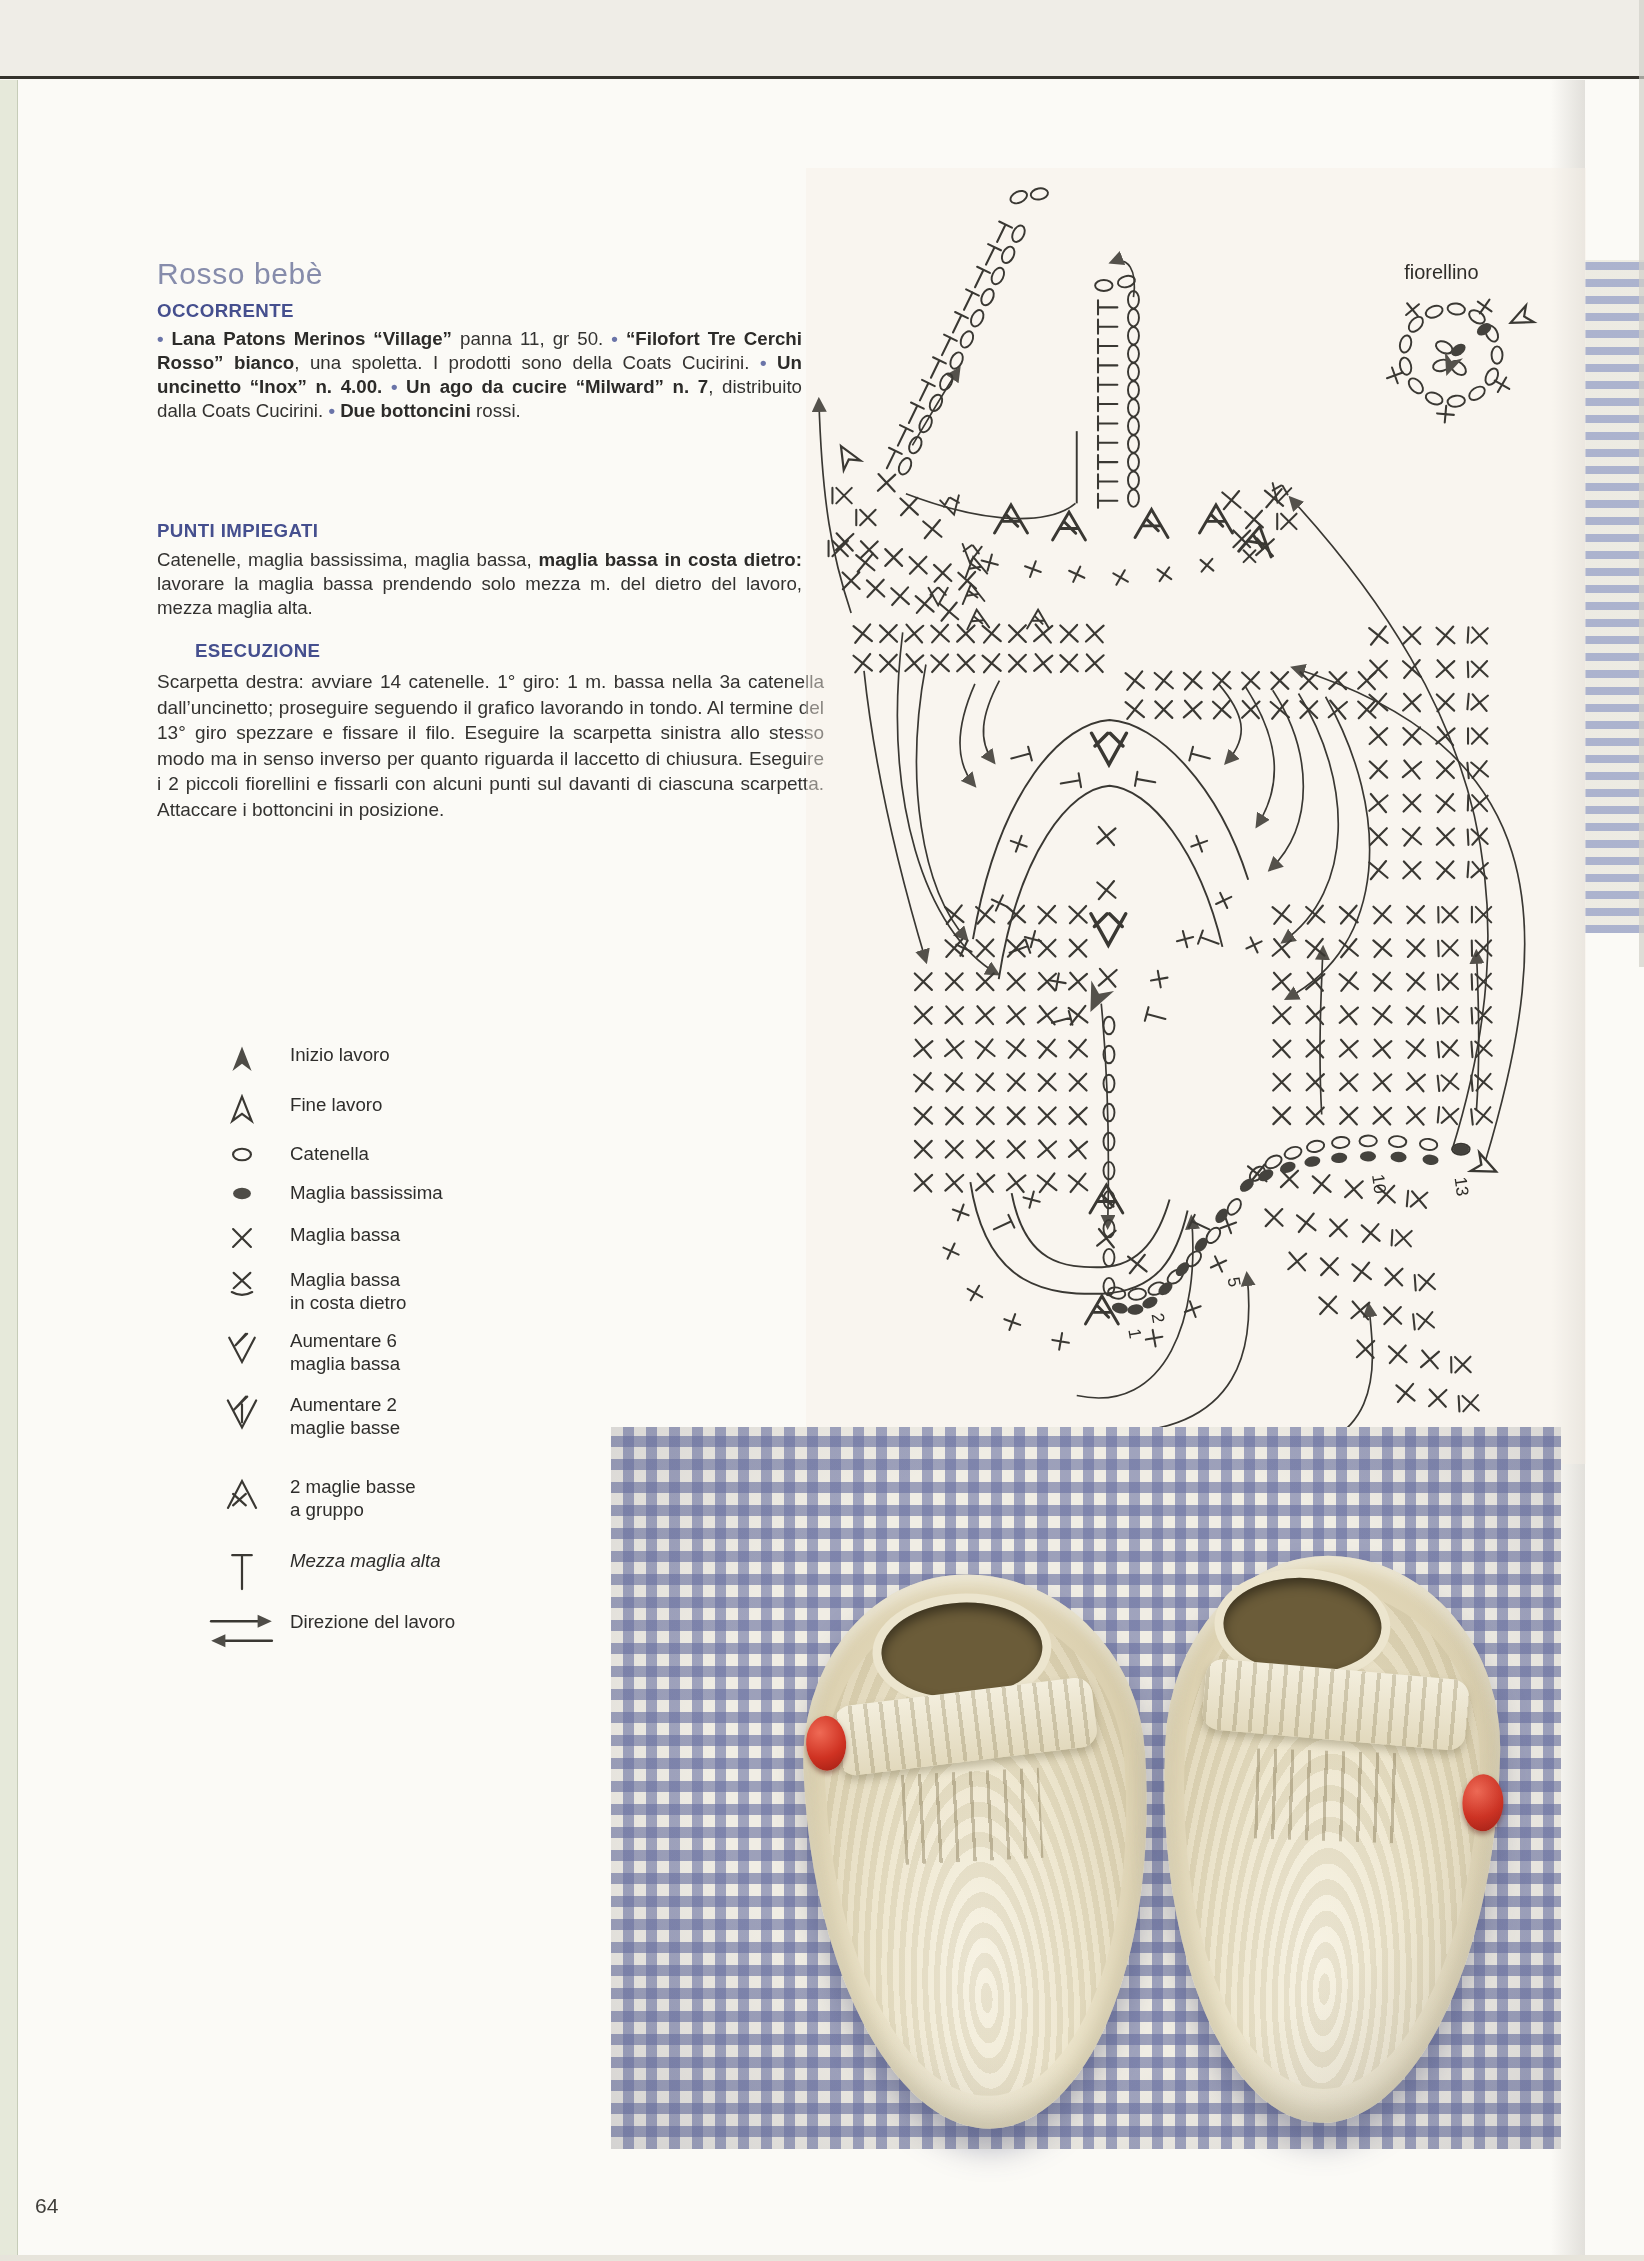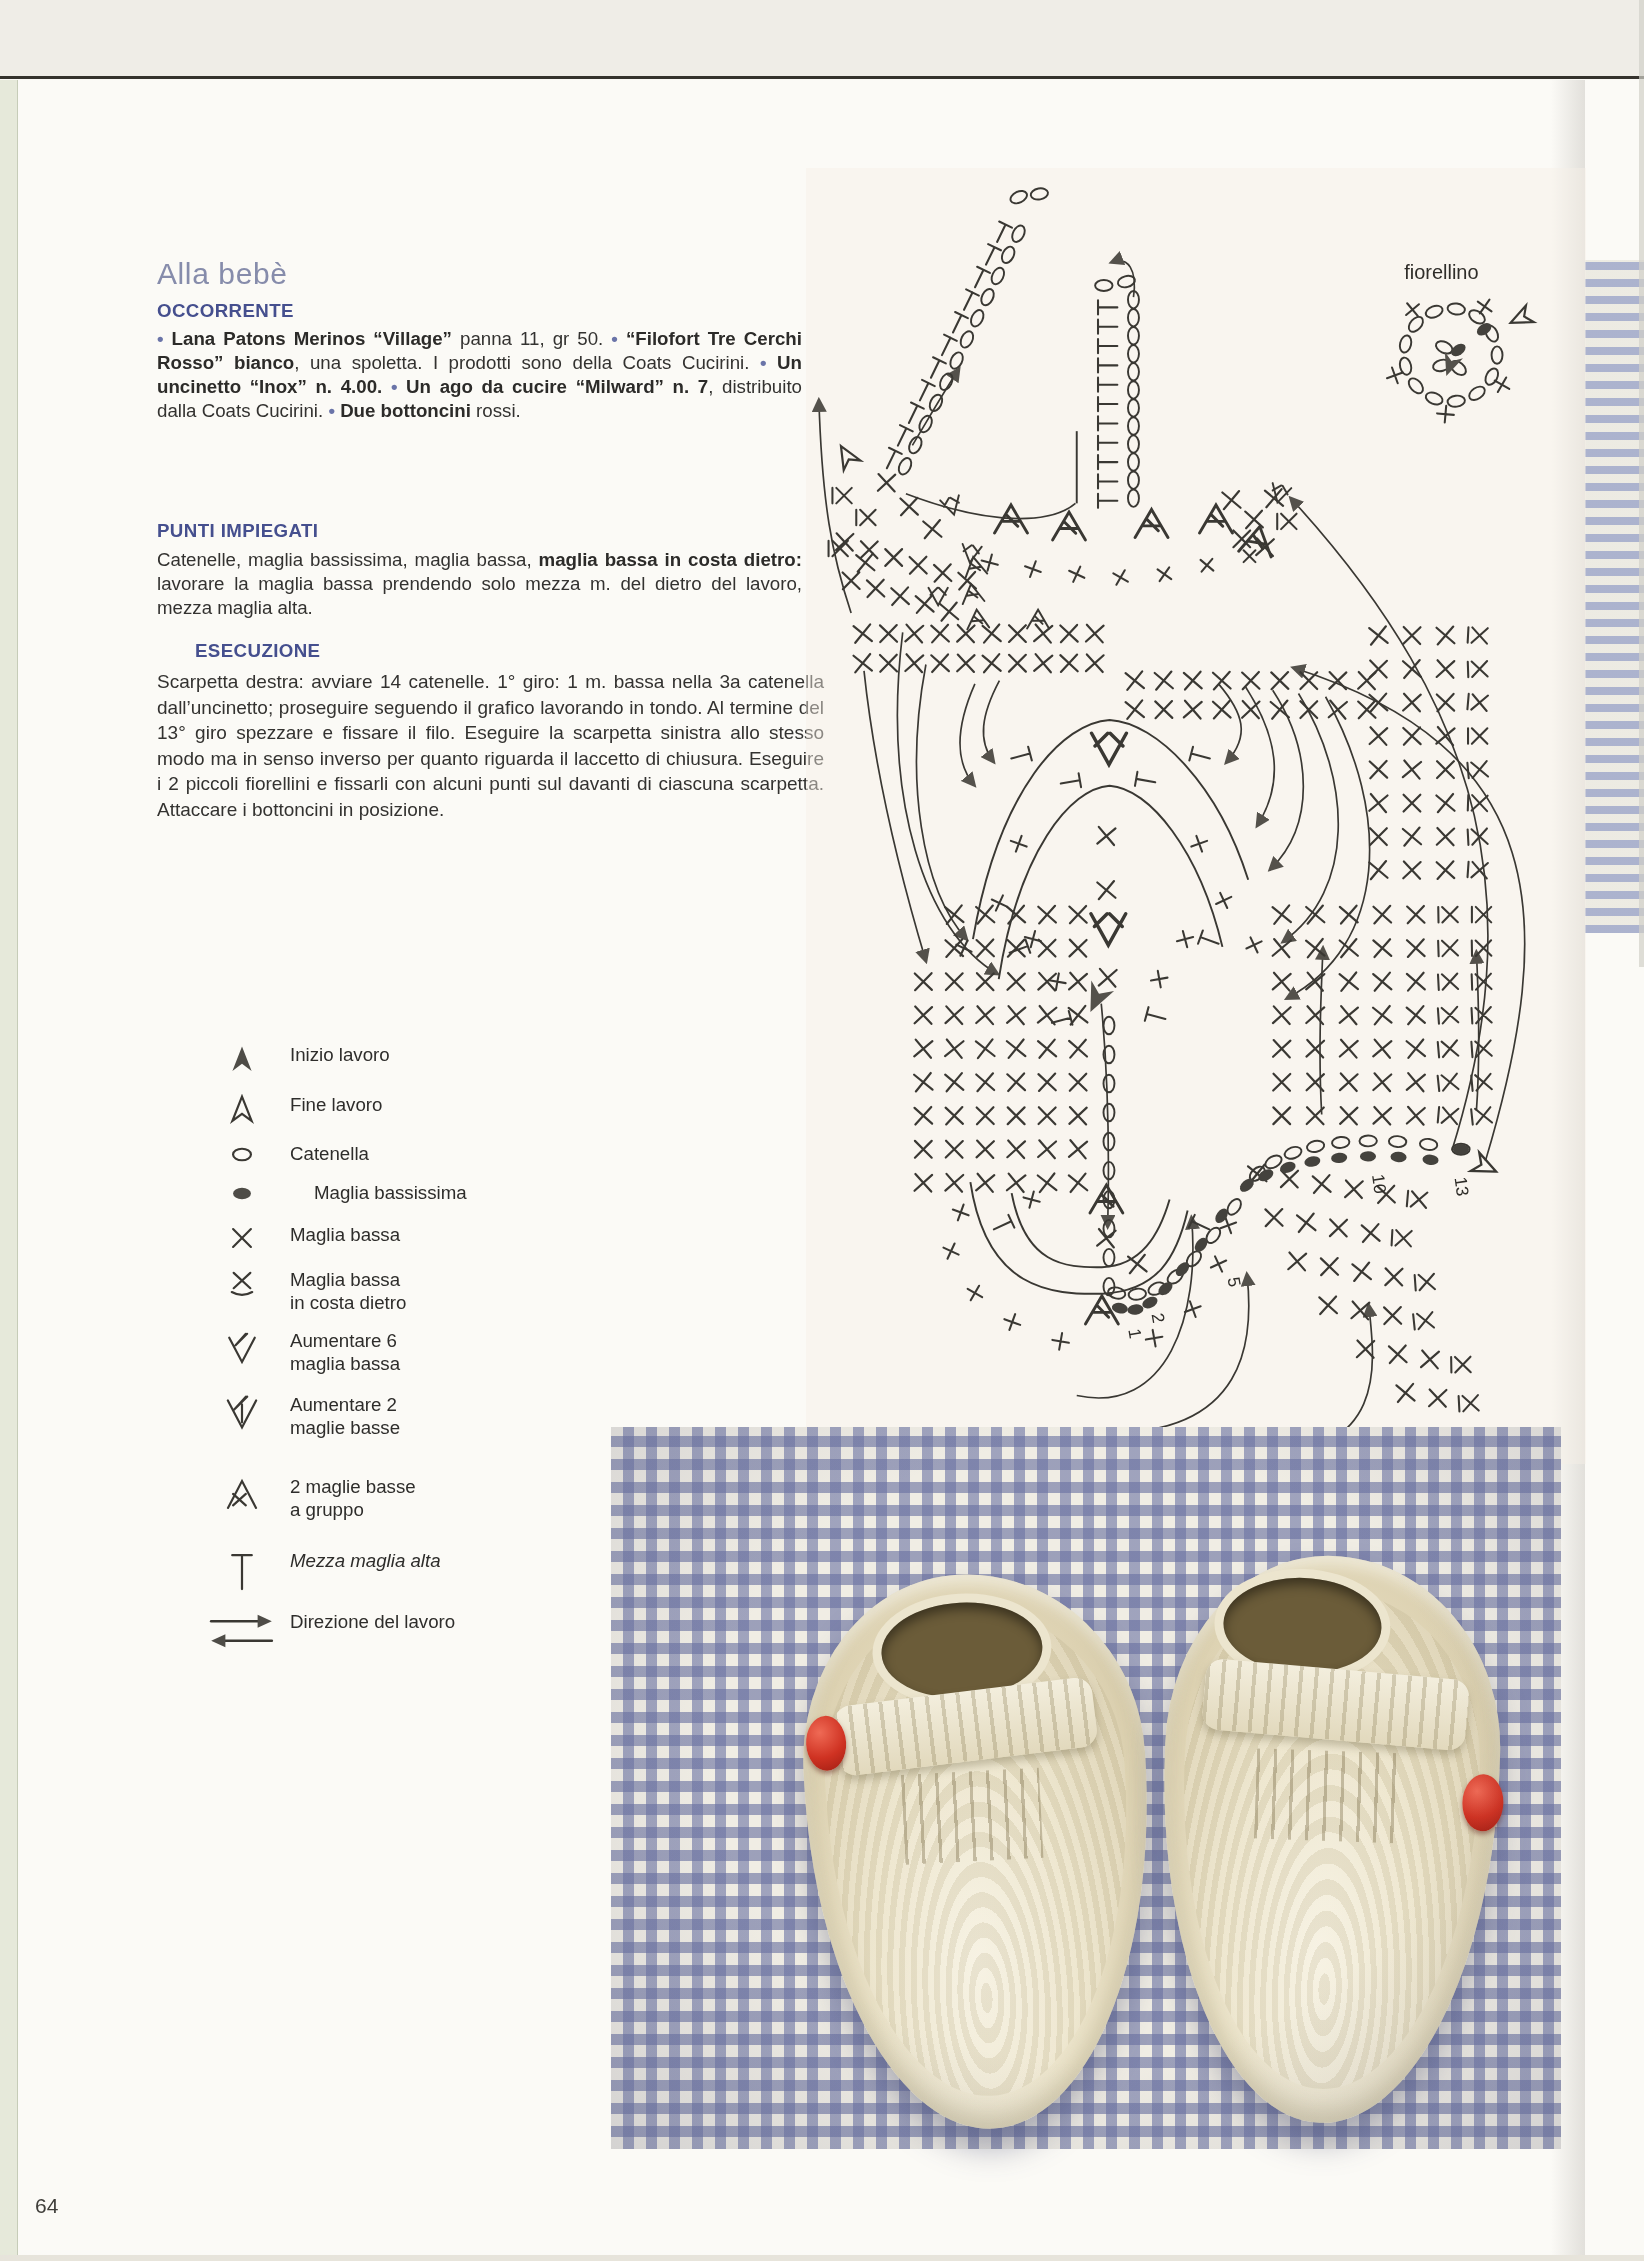--- a/index.html
+++ b/index.html
@@ -73,21 +73,21 @@
 </head>
 <body>
 
 <div class="scan-top"></div>
 <div class="scan-left"></div>
 <div class="fold-shadow"></div>
 <div class="edge-gingham"></div>
 <div class="edge-right"></div>
 <div class="scan-bottom"></div>
 
-<h1 class="page-title">Alla bebè</h1>
+<h1 class="page-title">Rosso bebè</h1>
 <h2 class="sec-head" style="left:157px;top:284px;">OCCORRENTE</h2>
 <p class="para" style="top:308px;width:645px;"><span class="b bl">• </span><span class="b">Lana Patons Merinos “Village”</span><span> panna 11, gr 50. </span><span class="b bl">• </span><span class="b">“Filofort Tre Cerchi Rosso” bianco</span><span>, una spoletta. I prodotti sono della Coats Cucirini. </span><span class="b bl">• </span><span class="b">Un uncinetto “Inox” n. 4.00. </span><span class="b bl">• </span><span class="b">Un ago da cucire “Milward” n. 7</span><span>, distribuito dalla Coats Cucirini. </span><span class="b bl">• </span><span class="b">Due bottoncini</span><span> rossi.</span></p>
 
 <h2 class="sec-head" style="left:157px;top:504px;">PUNTI IMPIEGATI</h2>
 <p class="para" style="top:529px;width:645px;"><span>Catenelle, maglia bassissima, maglia bassa, </span><span class="b">maglia bassa in costa dietro:</span><span> lavorare la maglia bassa prendendo solo mezza m. del dietro del lavoro, mezza maglia alta.</span></p>
 
 <h2 class="sec-head" style="left:157px;top:624px;margin-left:38px;">ESECUZIONE</h2>
 <p class="para" id="para3" style="top:650px;width:667px;"><span>Scarpetta destra: avviare 14 catenelle. 1° giro: 1 m. bassa nella 3a catenella dall’uncinetto; proseguire seguendo il grafico lavorando in tondo. Al termine del 13° giro spezzare e fissare il filo. Eseguire la scarpetta sinistra allo stesso modo ma in senso inverso per quanto riguarda il laccetto di chiusura. Eseguire i 2 piccoli fiorellini e fissarli con alcuni punti sul davanti di ciascuna scarpetta. Attaccare i bottoncini in posizione.</span></p>
 
 <div class="legend">
@@ -112,21 +112,21 @@
 
   <div class="lg-row" style="top:111px;">
     <span class="lg-sym">
       <svg width="30" height="23" viewBox="0 0 46 36">
           <ellipse cx="23" cy="18" rx="14" ry="9"></ellipse>
         </svg>
     </span>
     <span class="lg-label">Catenella</span>
   </div>
 
-  <div class="lg-row" style="top:150px;gap:24px;">
+  <div class="lg-row" style="top:150px;">
     <span class="lg-sym">
       <svg width="30" height="23" viewBox="0 0 46 36">
           <ellipse cx="23" cy="18" rx="14" ry="9" fill="#4e4c47" stroke="none"></ellipse>
         </svg>
     </span>
     <span class="lg-label">Maglia bassissima</span>
   </div>
 
   <div class="lg-row" style="top:192px;">
     <span class="lg-sym">

